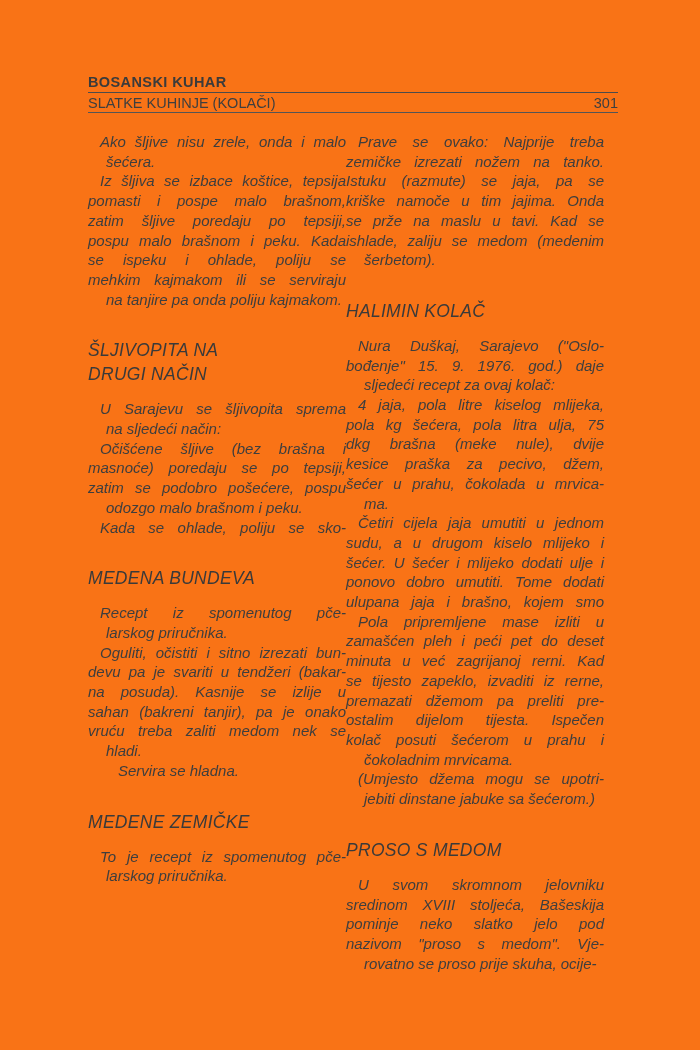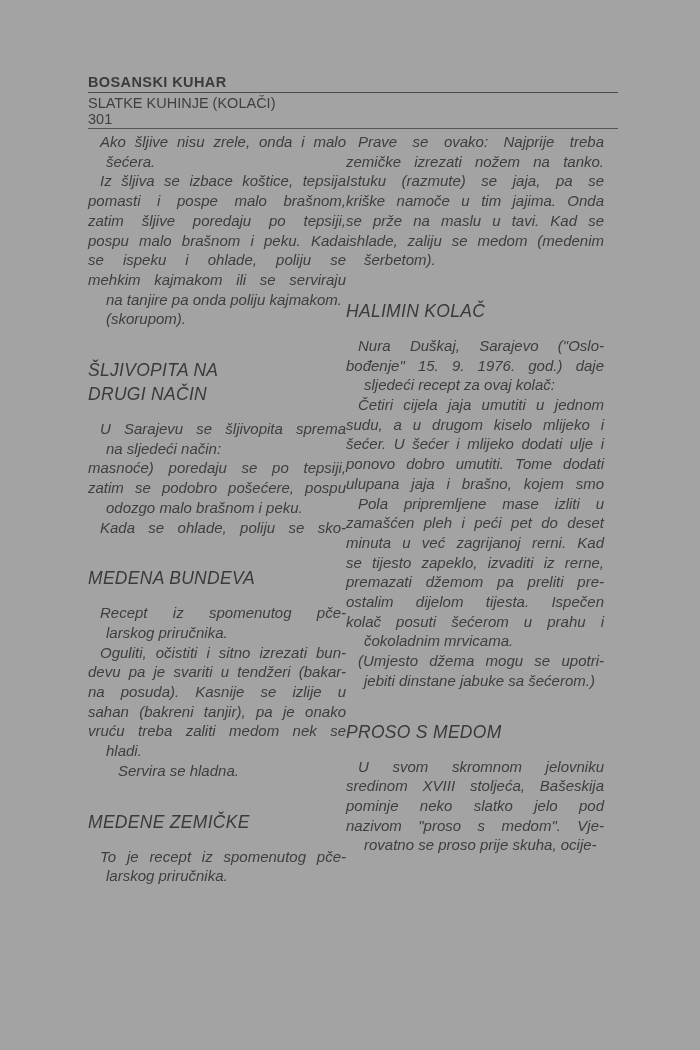--- a/index.html
+++ b/index.html
@@ -29,21 +29,20 @@
     border-top: 1.6px solid #4c4c4c;
     margin: 2px 0 0 0;
   }
   .subtitle-row {
     display: flex;
     justify-content: space-between;
     align-items: baseline;
     font-size: 14.5px;
     margin-top: 2px;
     color: #3f3f3f;
-    flex-direction: column;
   }
   .rule2 {
     border: 0;
     border-top: 1.4px solid #555;
     margin: 1px 0 0 0;
   }
   .columns {
     position: absolute;
     left: 88px;
     top: 132px;
@@ -73,21 +72,21 @@
     line-height: 24px;
     margin: 29px 0 13px 0;
     letter-spacing: 0.3px;
     color: #3a3a3a;
   }
   .heading .line { text-align: left; }
 </style>
 </head>
 <body>
 
-<div class="page" style="background: #a3a3a3; color: rgb(62, 62, 62);">
+<div class="page" style="background: #f97316; color: rgb(62, 62, 62);">
   <div class="header">
     <div class="book-title">BOSANSKI KUHAR</div>
     <hr class="rule">
     <div class="subtitle-row">
       <span>SLATKE KUHINJE (KOLAČI)</span>
       <span>301</span>
     </div>
     <hr class="rule2">
   </div>
 
@@ -100,31 +99,31 @@
         <div class="para">
           <div class="line first">Iz šljiva se izbace koštice, tepsija</div>
           <div class="line">pomasti i pospe malo brašnom,</div>
           <div class="line">zatim šljive poredaju po tepsiji,</div>
           <div class="line">pospu malo brašnom i peku. Kada</div>
           <div class="line">se ispeku i ohlade, poliju se</div>
           <div class="line">mehkim kajmakom ili se serviraju</div>
           <div class="line last">na tanjire pa onda poliju kajmakom.</div>
         </div>
         <div class="para">
-          <div class="line last">(skorupom).</div>
         </div>
         <div class="heading">
           <div class="line">ŠLJIVOPITA NA</div>
           <div class="line last">DRUGI NAČIN</div>
         </div>
         <div class="para">
           <div class="line first">U Sarajevu se šljivopita sprema</div>
           <div class="line last">na sljedeći način:</div>
         </div>
         <div class="para">
+          <div class="line first">Očišćene šljive (bez brašna i</div>
           <div class="line">masnoće) poredaju se po tepsiji,</div>
           <div class="line">zatim se podobro pošećere, pospu</div>
           <div class="line last">odozgo malo brašnom i peku.</div>
         </div>
         <div class="para">
           <div class="line first">Kada se ohlade, poliju se sko-</div>
         </div>
         <div class="heading">
           <div class="line last">MEDENA BUNDEVA</div>
         </div>
@@ -161,20 +160,28 @@
           <div class="line">ishlade, zaliju se medom (medenim</div>
           <div class="line last">šerbetom).</div>
         </div>
         <div class="heading">
           <div class="line last">HALIMIN KOLAČ</div>
         </div>
         <div class="para">
           <div class="line first">Nura Duškaj, Sarajevo ("Oslo-</div>
           <div class="line">bođenje" 15. 9. 1976. god.) daje</div>
           <div class="line last">sljedeći recept za ovaj kolač:</div>
+        </div>
+        <div class="para">
+          <div class="line first">4 jaja, pola litre kiselog mlijeka,</div>
+          <div class="line">pola kg šećera, pola litra ulja, 75</div>
+          <div class="line">dkg brašna (meke nule), dvije</div>
+          <div class="line">kesice praška za pecivo, džem,</div>
+          <div class="line">šećer u prahu, čokolada u mrvica-</div>
+          <div class="line last">ma.</div>
         </div>
         <div class="para">
           <div class="line first">Četiri cijela jaja umutiti u jednom</div>
           <div class="line">sudu, a u drugom kiselo mlijeko i</div>
           <div class="line">šećer. U šećer i mlijeko dodati ulje i</div>
           <div class="line">ponovo dobro umutiti. Tome dodati</div>
           <div class="line">ulupana jaja i brašno, kojem smo</div>
         </div>
         <div class="para">
           <div class="line first">Pola pripremljene mase izliti u</div>

